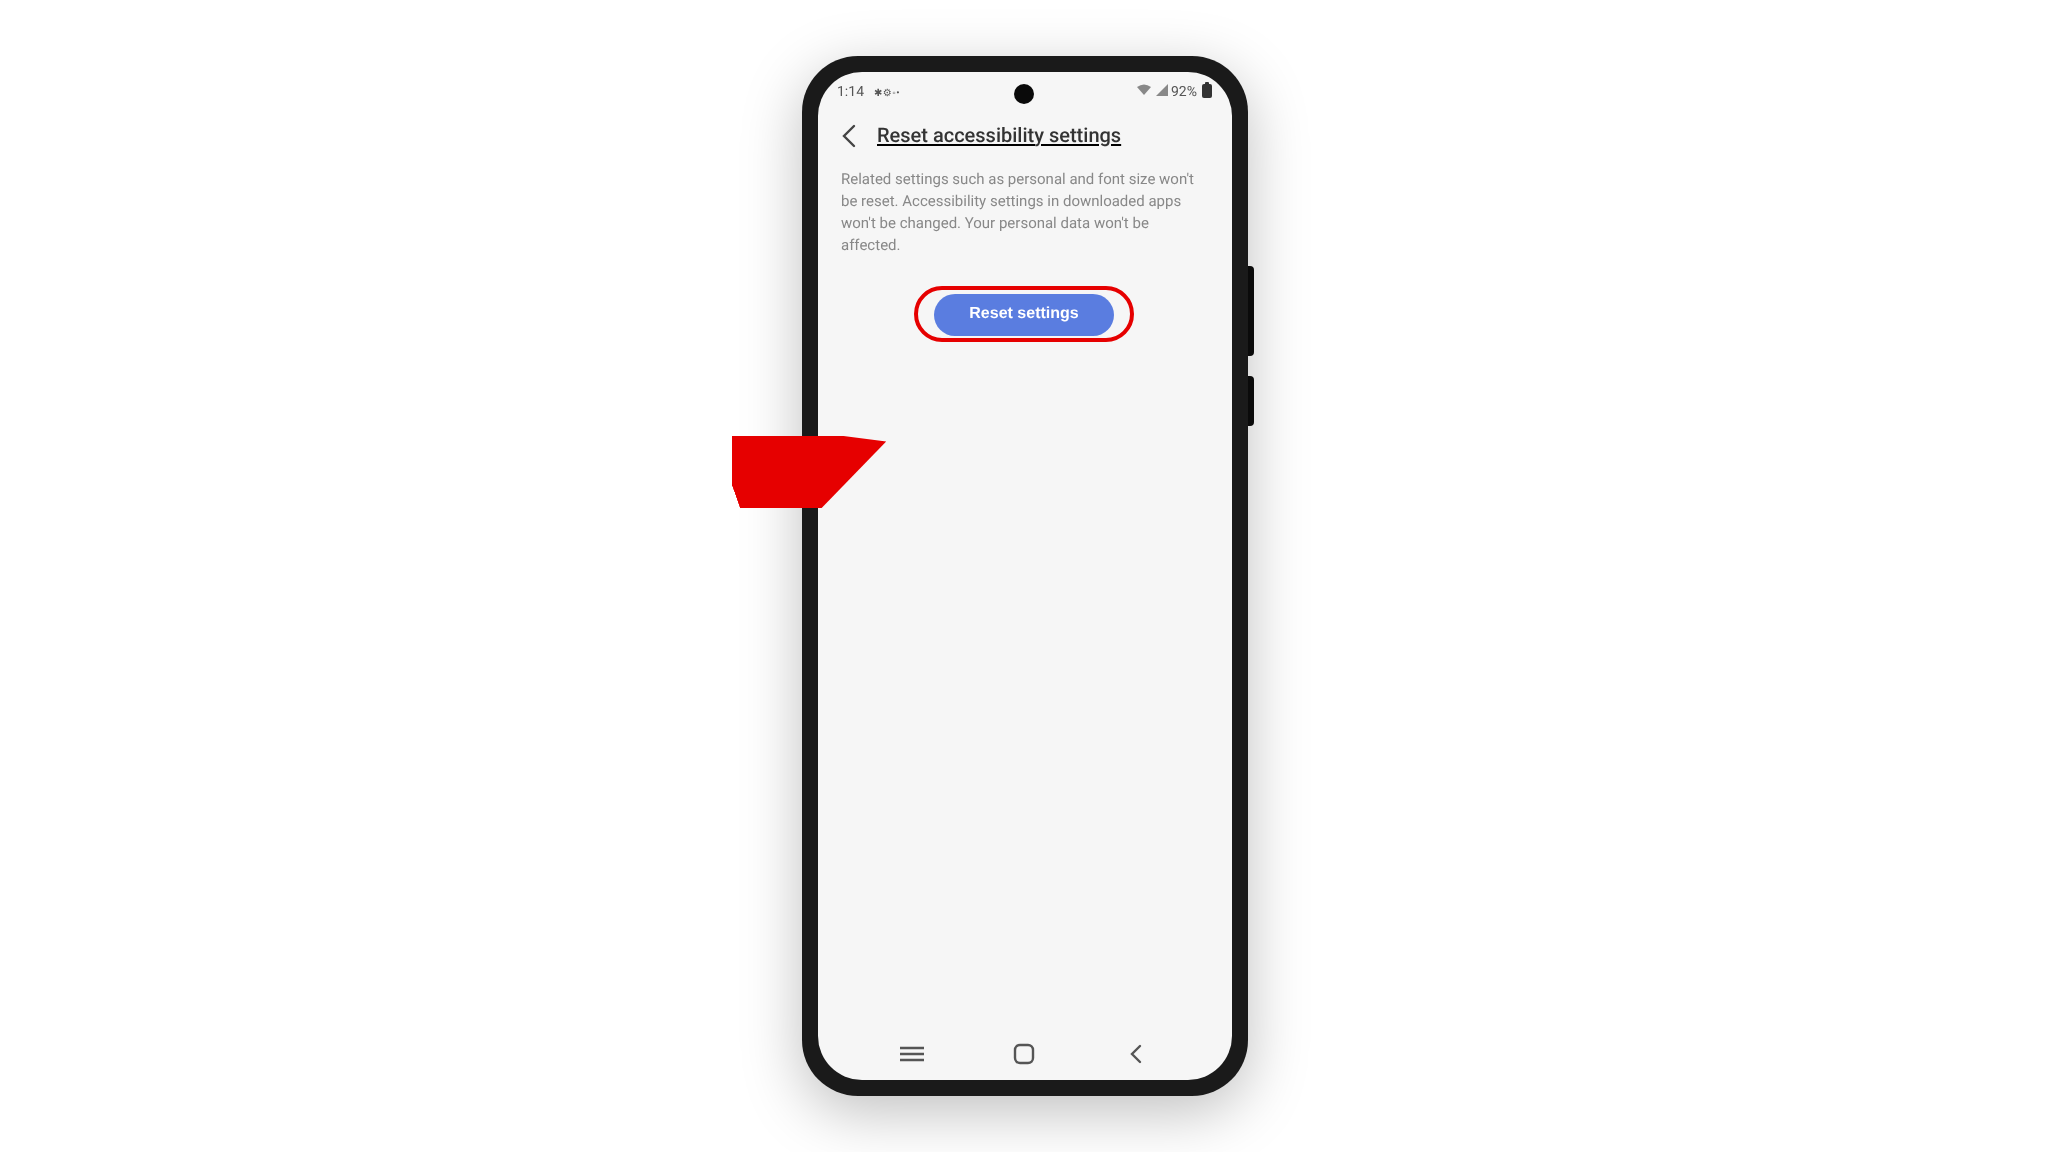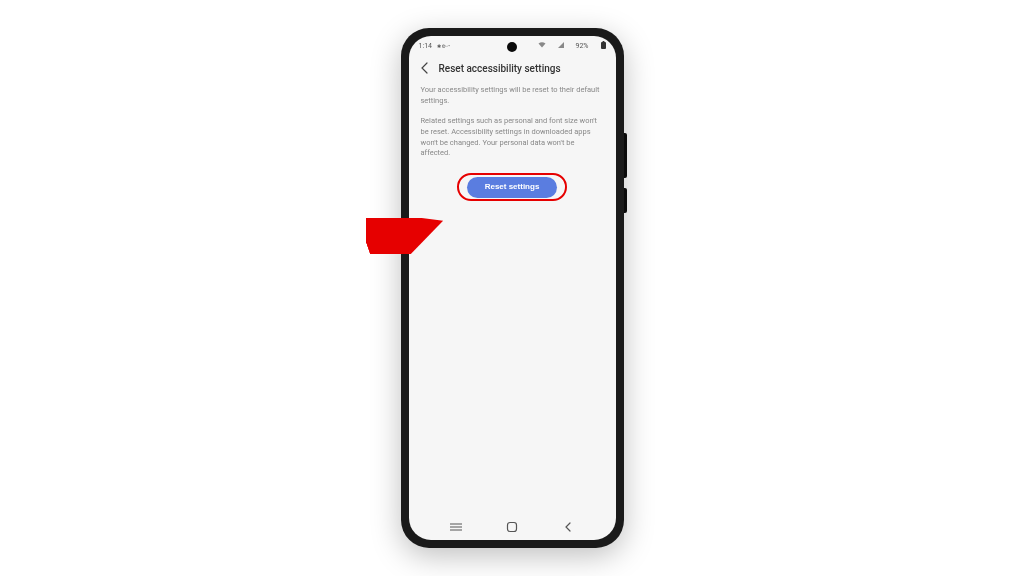--- a/index.html
+++ b/index.html
@@ -75,31 +75,32 @@
       color: #555;
     }
     .status-left {
       display: flex;
       align-items: center;
       gap: 5px;
     }
     .status-right {
       display: flex;
       align-items: center;
-      gap: 12px;
+      gap: 2px;
     }
     .status-dots {
       font-size: 5px;
       letter-spacing: -0.5px;
     }
     .header-bar {
       display: flex;
       align-items: center;
       padding: 6px 10px 8px 10px;
       gap: 8px;
+      text-decoration: underline;
     }
     .back-chevron {
       width: 12px;
       height: 12px;
       display: flex;
       align-items: center;
       justify-content: center;
     }
     .header-title {
       font-size: 10px;
@@ -200,21 +201,20 @@
     <div class="header-bar">
       <div class="back-chevron">
         <svg width="9" height="12" viewBox="0 0 9 12">
             <path d="M7 1 L2 6 L7 11" stroke="#444" stroke-width="1.2" fill="none" stroke-linecap="round"></path>
           </svg>
       </div>
       <div class="header-title">Reset accessibility settings</div>
     </div>
 
     <div class="content-area">
-      <div class="description-text">Your accessibility settings will be reset to their default settings.</div>
       <div class="description-text">Related settings such as personal and font size won't be reset. Accessibility settings in downloaded apps won't be changed. Your personal data won't be affected.</div>
 
       <div class="reset-button-wrap">
         <div class="button-highlight"></div>
         <button class="reset-button">
           <span>Reset settings</span>
         </button>
       </div>
     </div>
 

